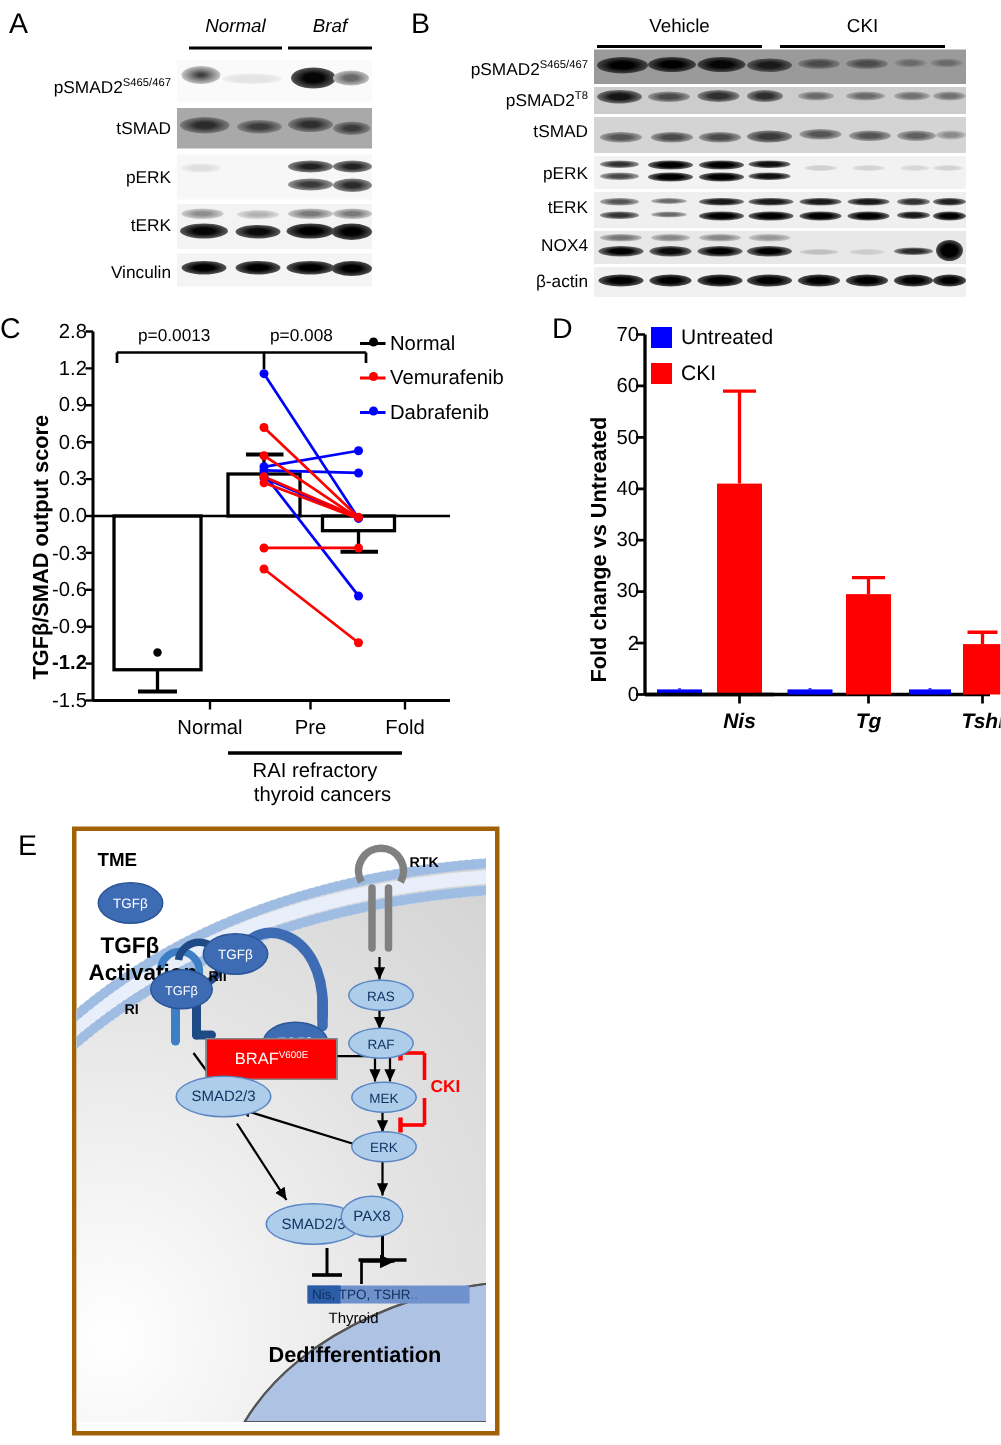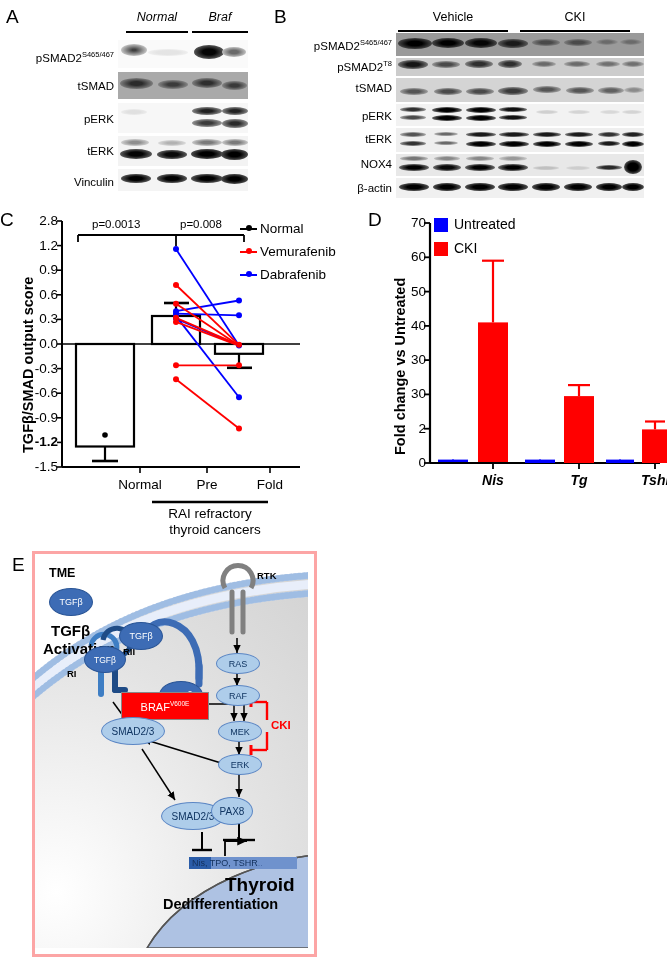--- a/index.html
+++ b/index.html
@@ -36,22 +36,22 @@
   #panelD{position:absolute;left:330px;top:205px;width:337px;height:320px;}
   .axis-ylabel-D{
     position:absolute;font-size:14.5px;font-weight:bold;
     transform:rotate(-90deg);transform-origin:left top;white-space:nowrap;
   }
   .xtick-D{position:absolute;font-size:14px;font-weight:bold;font-style:italic;text-align:center;white-space:nowrap;}
   .legend-sw{position:absolute;width:14px;height:14px;}
   .legend-tx{position:absolute;font-size:14px;white-space:nowrap;text-align:center;}
 
   
-  #panelE{position:absolute;left:32px;top:551px;width:279px;height:400px;
-          border:3px solid #fca5a5;background:#fff;overflow:hidden;}
+  #panelE{position:absolute;left:48px;top:551px;width:279px;height:400px;
+          border:3px solid #a16207;background:#fff;overflow:hidden;}
   .node{position:absolute;border-radius:50%;display:flex;align-items:center;
         justify-content:center;font-size:9px;color:#143a6b;white-space:nowrap;}
   .node-blue{background:#3d6cb5;color:#fff;border:1px solid #2a5596;}
   .node-light{background:#aecdea;border:1px solid #5b86c4;color:#103562;}
   .etxt{position:absolute;white-space:nowrap;}
 </style>
 </head>
 <body>
 
 <div class="panel-letter" style="left:6px;top:6px;">A</div>
@@ -512,15 +512,15 @@
   <div class="etxt" style="left:236px;top:165px;font-size:11.5px;font-weight:bold;color:#ff0000;">CKI</div>
 
   <div class="node node-light" style="left:66px;top:163px;width:62px;height:26px;font-size:10px;">SMAD2/3</div>
   <div class="node node-light" style="left:126px;top:248px;width:62px;height:26px;font-size:10px;">SMAD2/3</div>
   <div class="node node-light" style="left:176px;top:243px;width:40px;height:26px;font-size:10px;">PAX8</div>
 
   <div class="etxt" style="left:157px;top:304px;font-size:9px;color:#12305c;">
     <span>Nis, TPO, TSHR</span><span style="color:#4a6fa8;">..</span>
   </div>
 
-  <div class="etxt" style="left:168px;top:320px;font-size:19px;font-weight:bold;margin-left:22px;">Thyroid</div>
+  <div class="etxt" style="left:168px;top:320px;font-size:10px;font-weight:normal;">Thyroid</div>
   <div class="etxt" style="left:128px;top:342px;font-size:14.5px;font-weight:bold;">Dedifferentiation</div>
 </div>
 
 </body></html>

